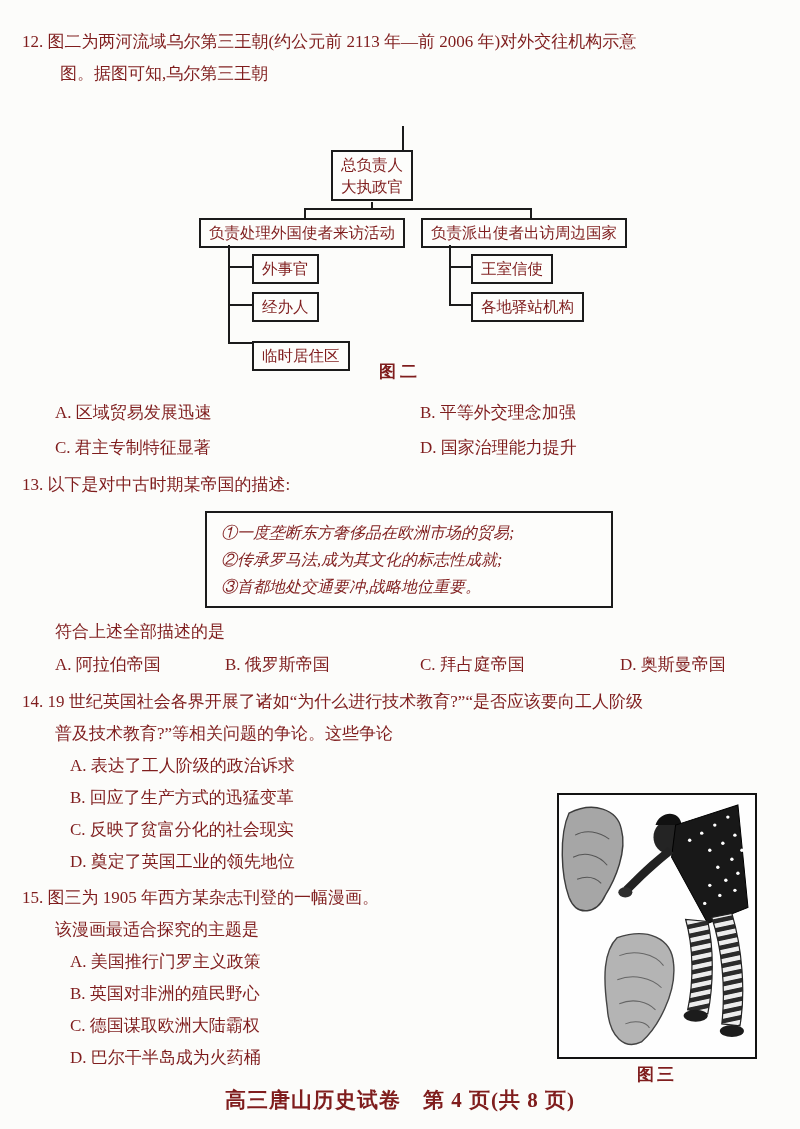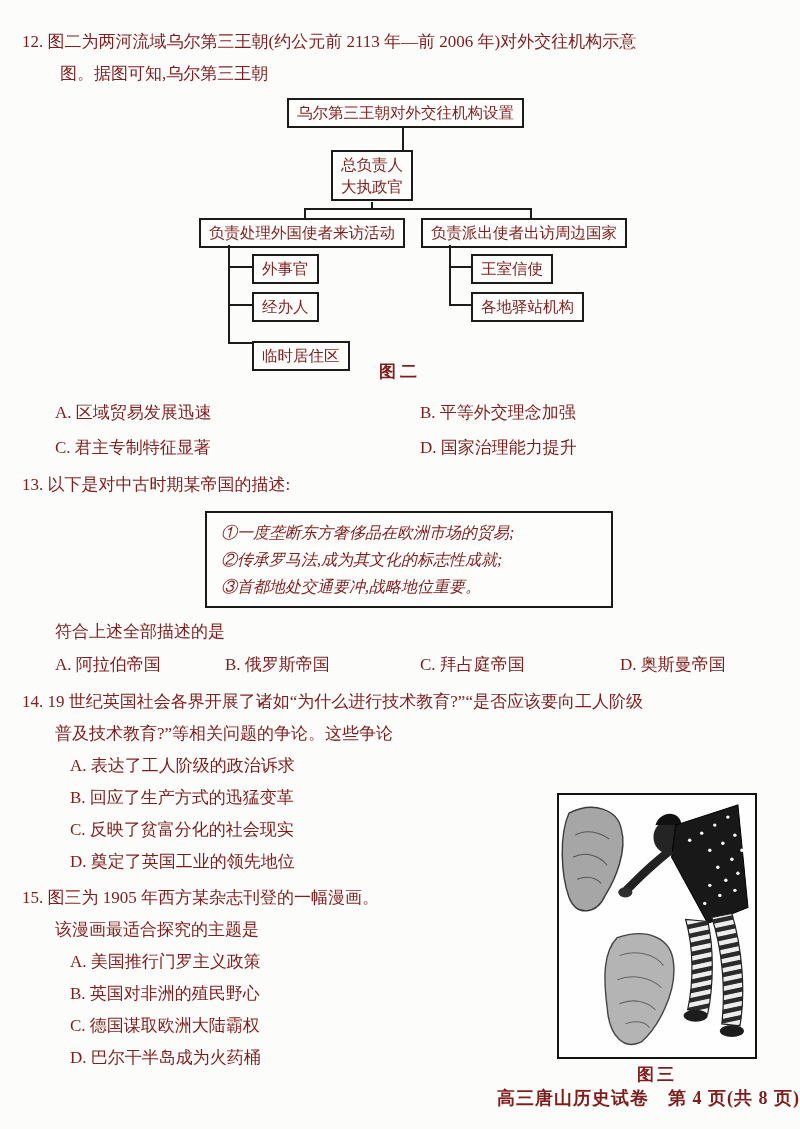--- a/index.html
+++ b/index.html
@@ -55,34 +55,33 @@
     position:absolute; left:557px; top:793px; width:200px; height:266px;
     border:2.5px solid #121212; background:#fff;
   }
   .fig3-frame svg { display:block; width:100%; height:100%; }
   .fig3-caption {
     position:absolute; left:557px; top:1063px; width:200px; text-align:center;
     font-size:17px; font-weight:bold; letter-spacing:3px;
   }
 
   .footer {
-    position:absolute; left:0; top:1086px; width:100%; text-align:right;
-    font-size:18px; font-weight:bold; letter-spacing:1px;
+    position:absolute; left:0; top:1086px; width:100%; text-align:center;
+    font-size:21px; font-weight:bold; letter-spacing:1px;
   }
 </style>
 </head>
 <body>
 
 <div class="page">
 
   <div class="tline ind-q">12. 图二为两河流域乌尔第三王朝(约公元前 2113 年—前 2006 年)对外交往机构示意</div>
   <div class="tline ind-txt">图。据图可知,乌尔第三王朝</div>
 
   <div class="fig2">
-    <div class="fbox" style="left:287px;top:4px;">乌尔第三王朝对外交往机构设置</div>
 
     <div class="fline" style="left:402px;top:32px;width:2px;height:24px;"></div>
 
     <div class="fbox fc-head" style="left:331px;top:56px;">
       <div>总负责人</div>
       <div>大执政官</div>
     </div>
 
     <div class="fline" style="left:371px;top:108px;width:2px;height:8px;"></div>
     <div class="fline" style="left:304px;top:114px;width:228px;height:2px;"></div>

